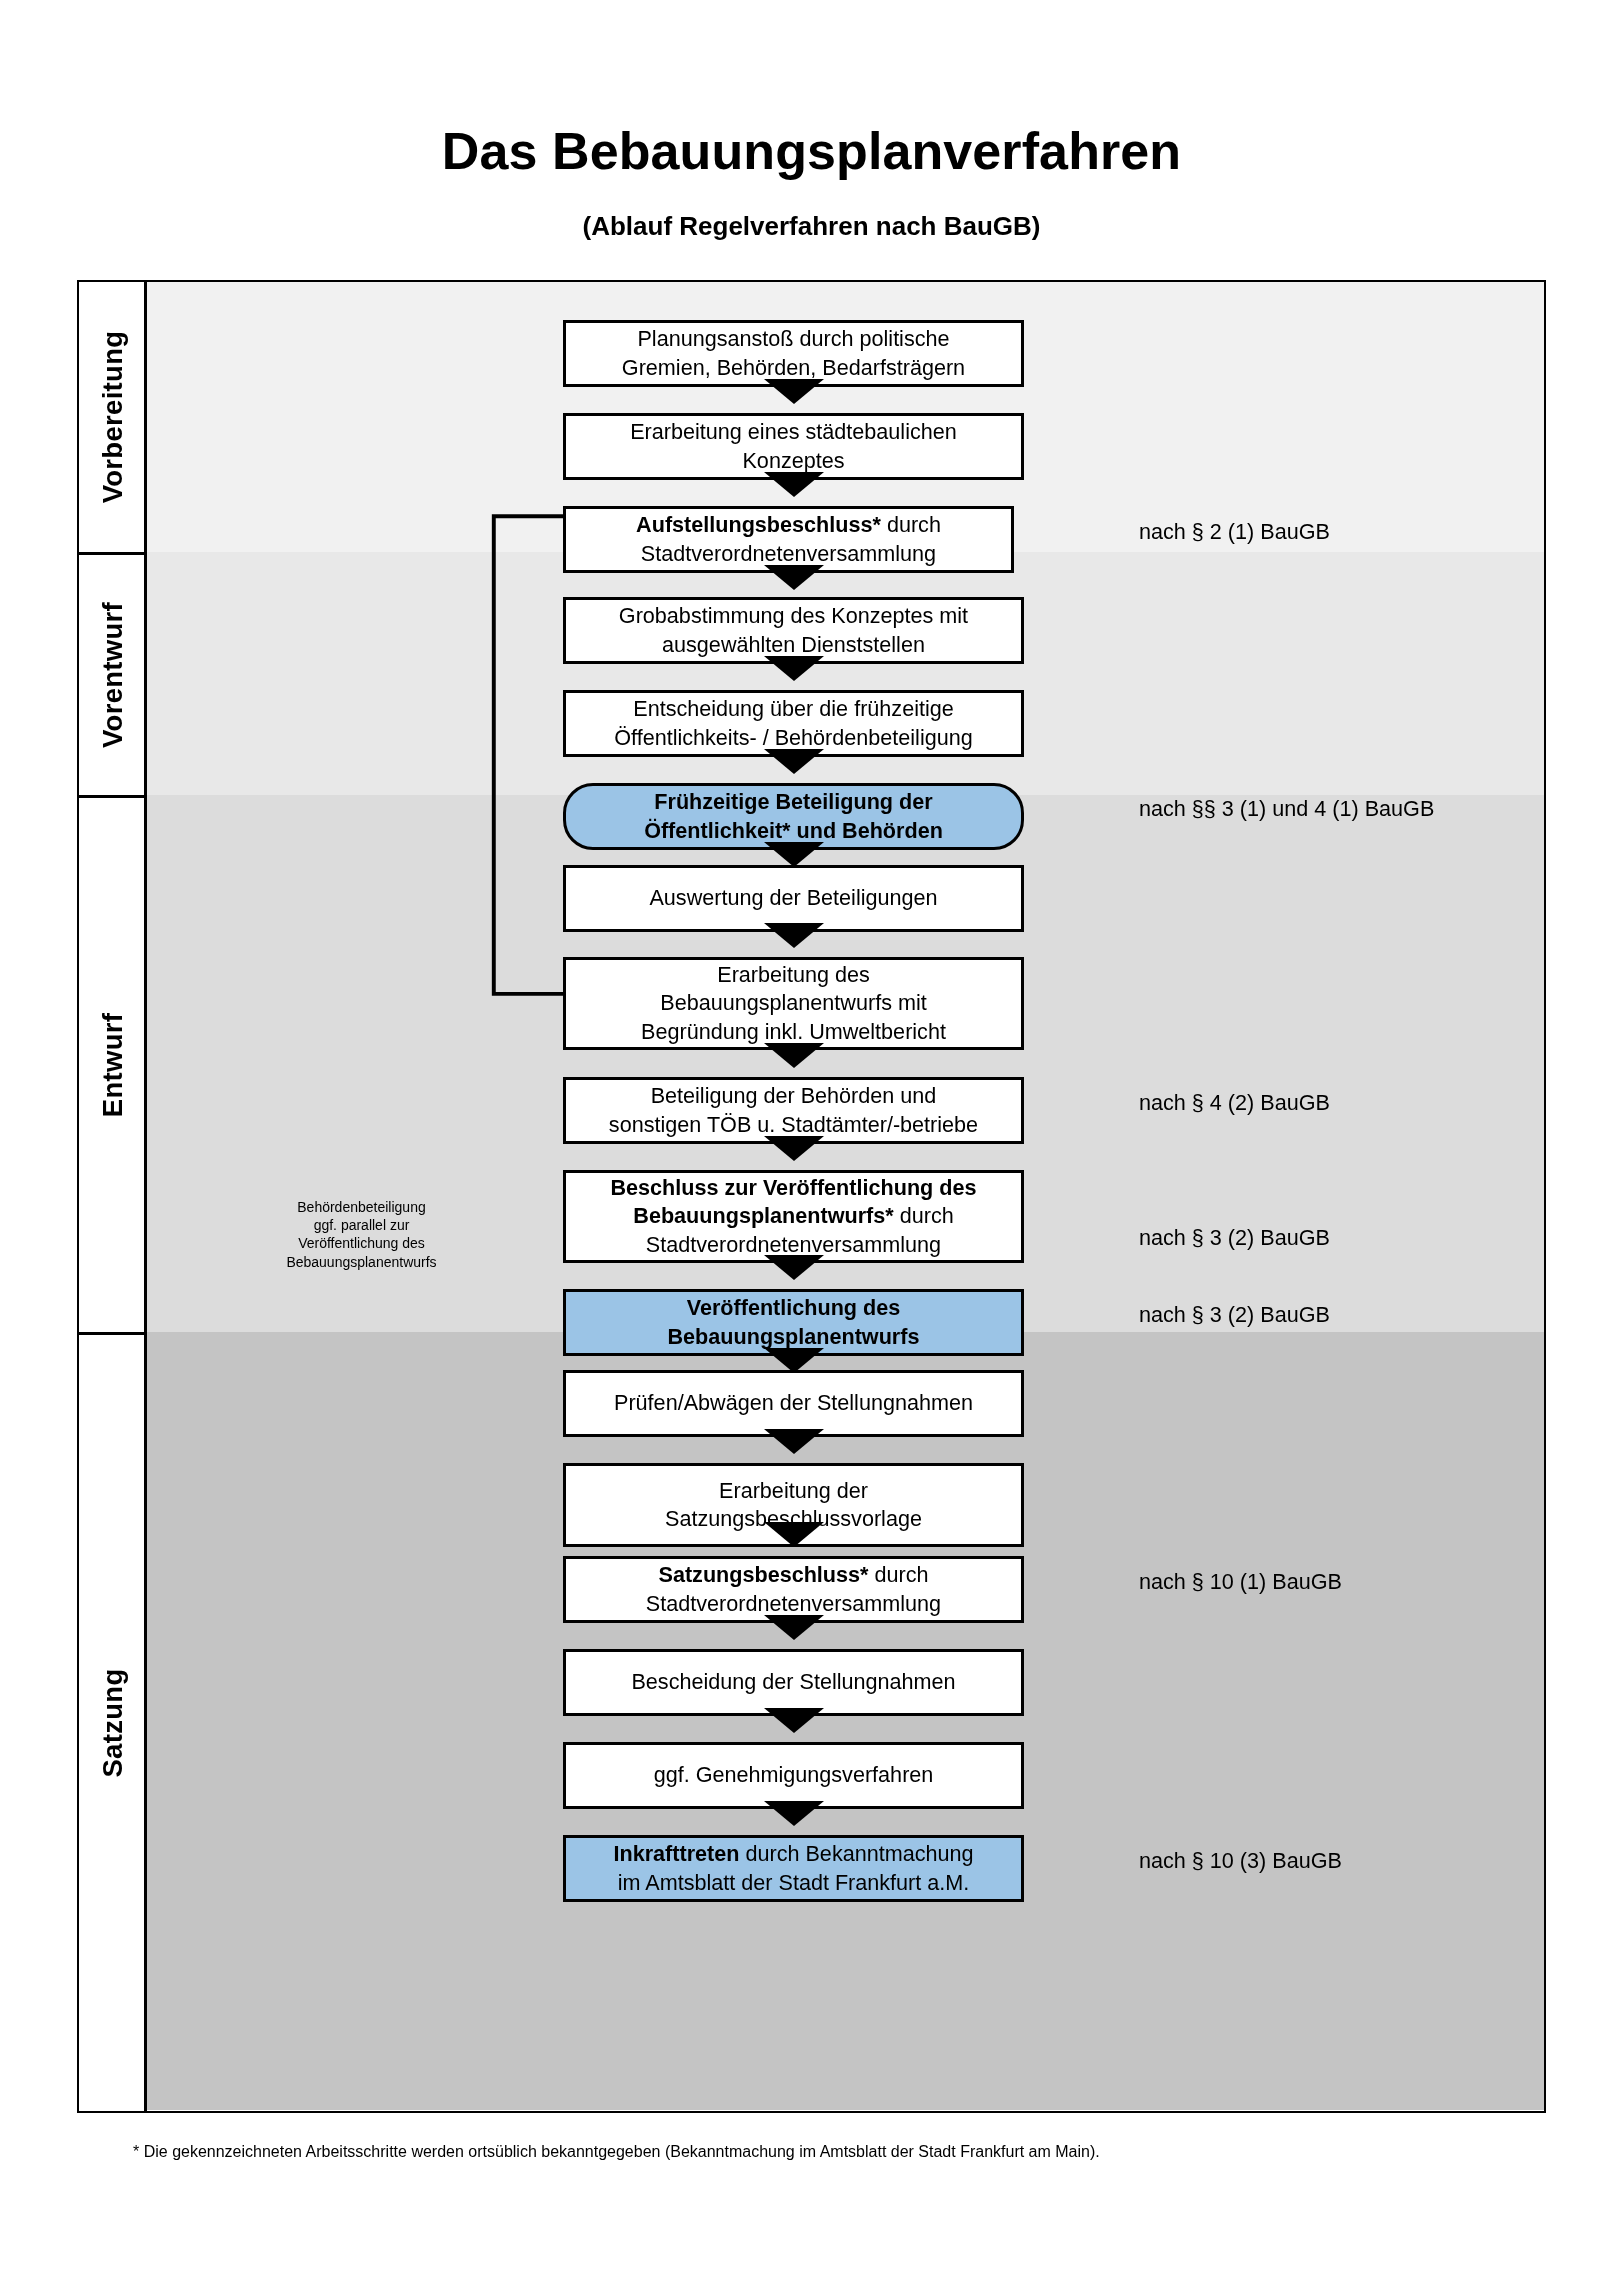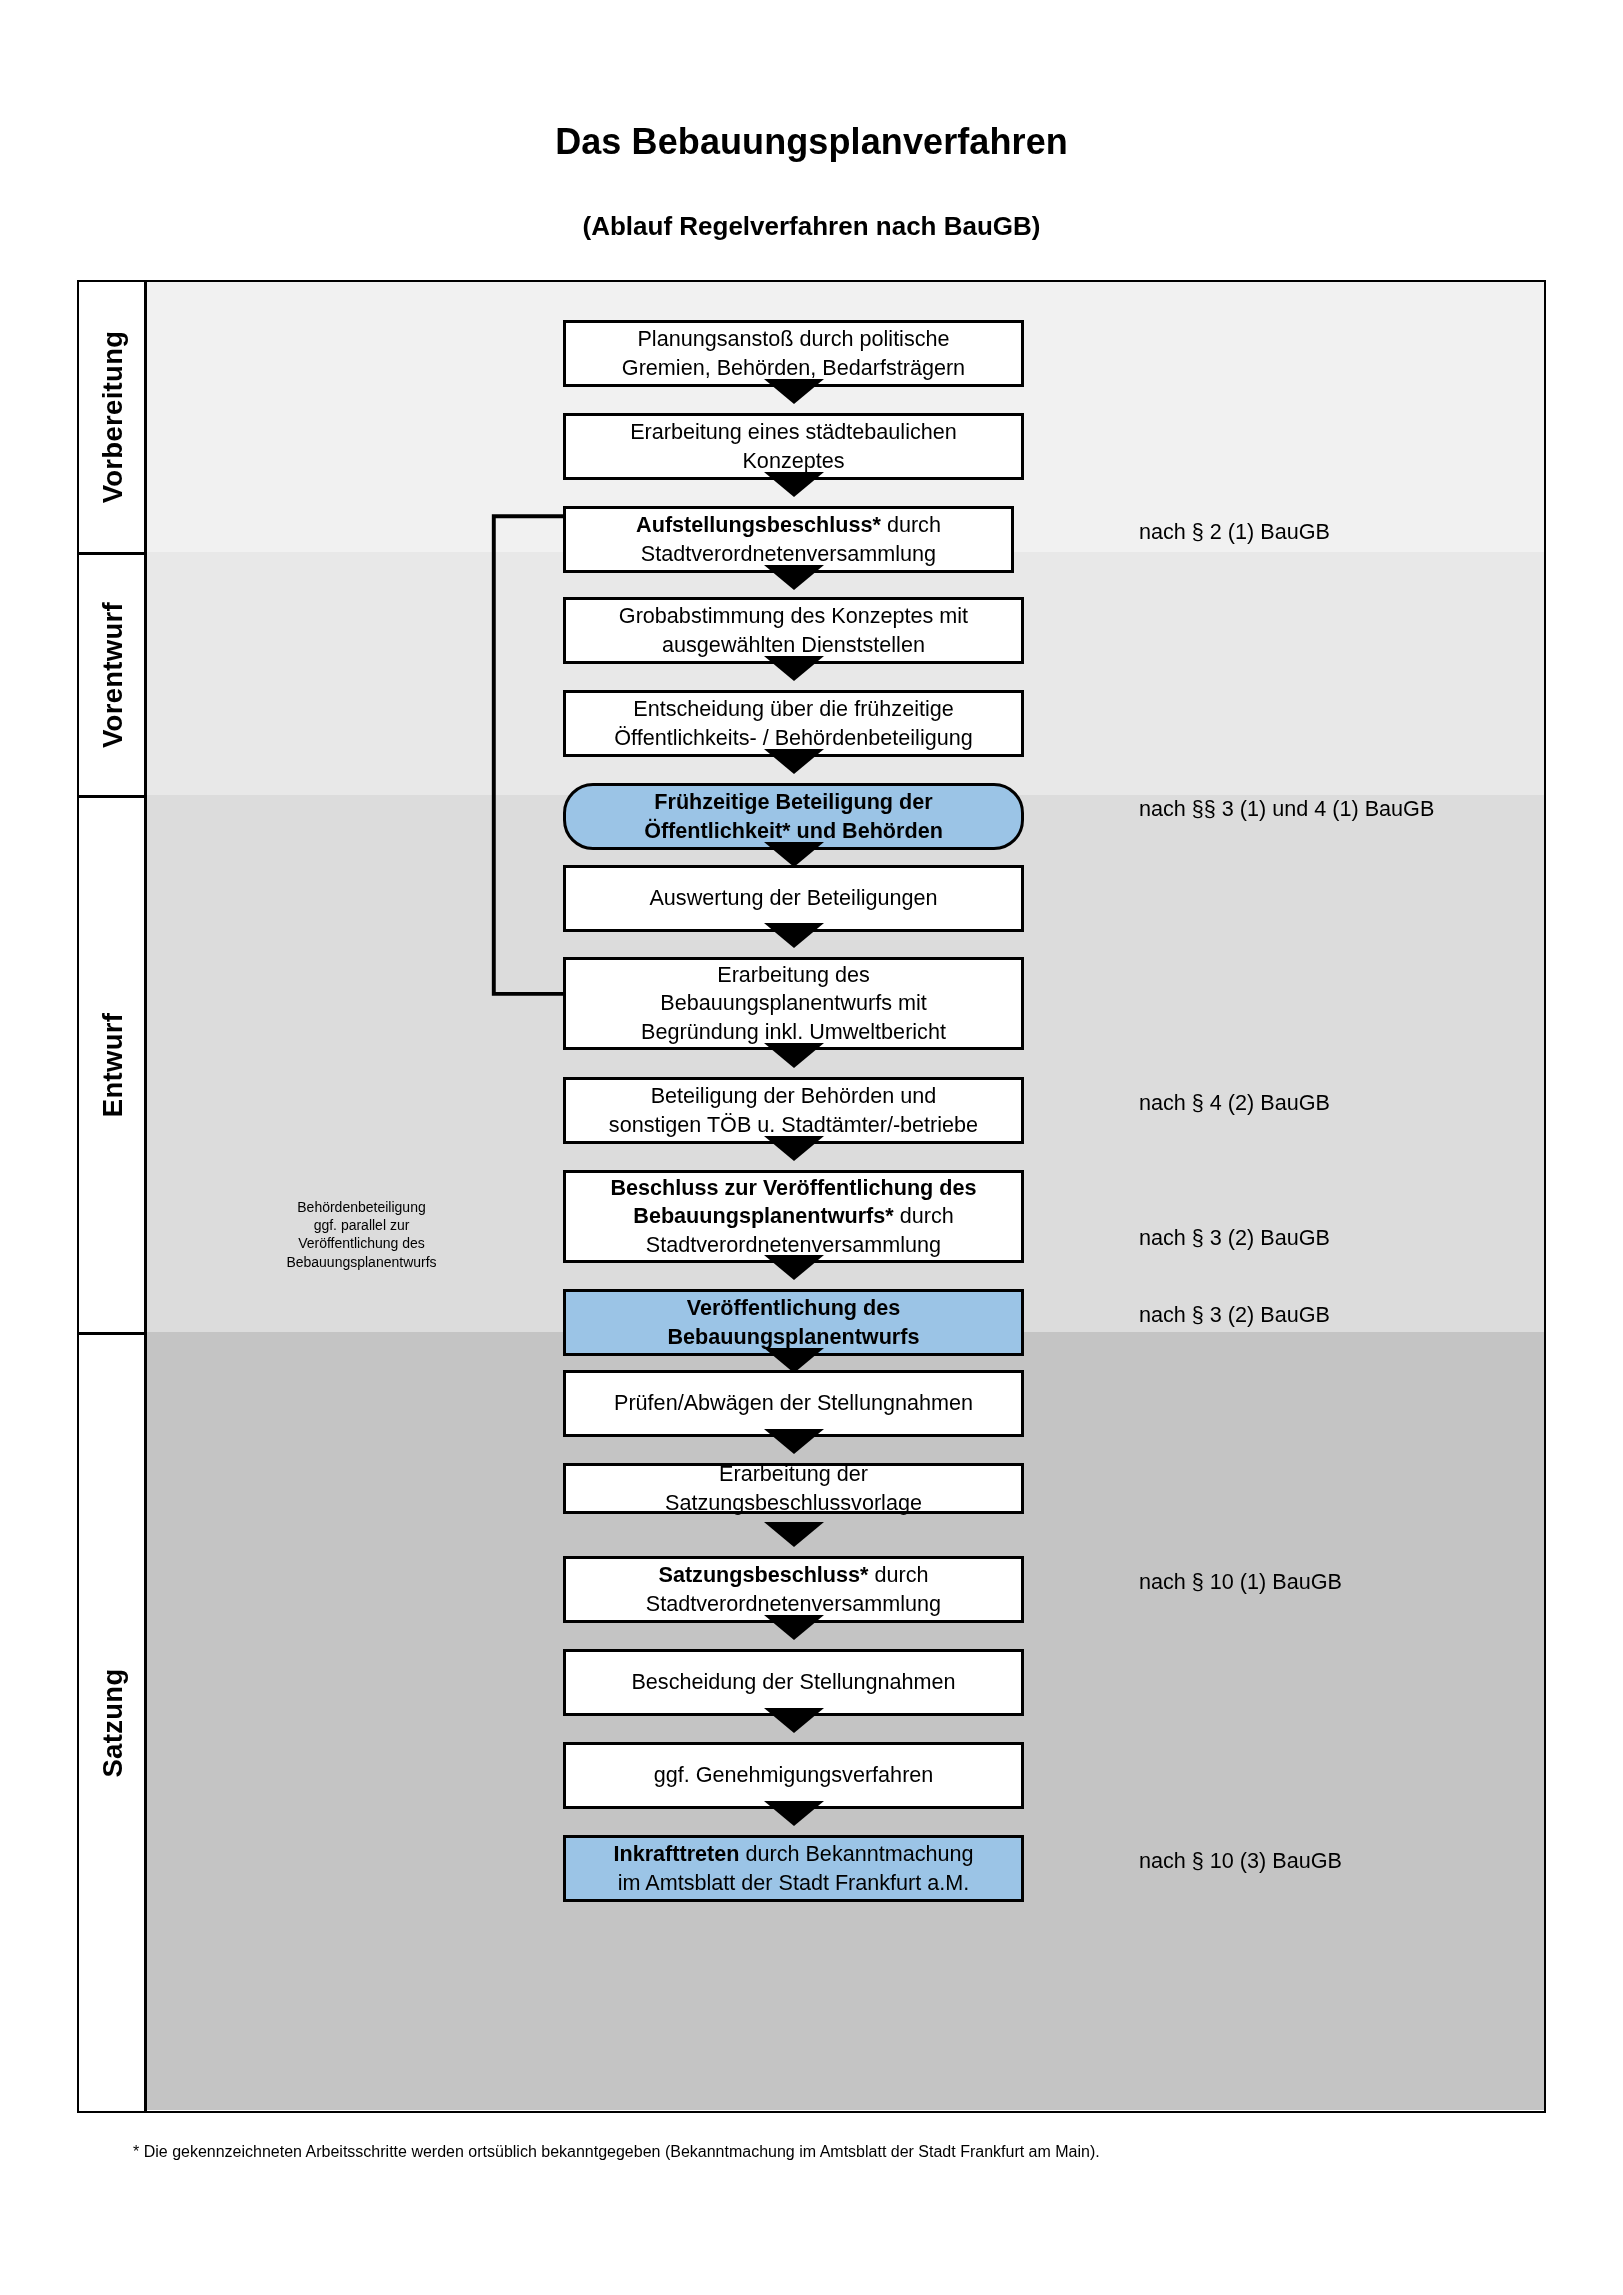--- a/index.html
+++ b/index.html
@@ -9,21 +9,21 @@
     font-family:"Liberation Sans","DejaVu Sans",sans-serif;
     color:#000000;
     position:relative;
     overflow:hidden;
   }
   .page{position:absolute;inset:0;}
 
   
   .title{
     position:absolute;left:0;right:0;top:121px;
-    text-align:center;font-size:36px;font-weight:bold;letter-spacing:0.1px;
+    text-align:center;font-size:52px;font-weight:bold;letter-spacing:0.1px;
   }
   .subtitle{
     position:absolute;left:0;right:0;top:211px;
     text-align:center;font-size:26px;font-weight:bold;
   }
 
   
   .frame{
     position:absolute;left:77px;top:280px;width:1469px;height:1833px;
     border:2.6px solid #000;box-sizing:border-box;background:#ffffff;
@@ -206,21 +206,21 @@
             <div><b>Bebauungsplanentwurfs</b></div>
           </div>
         </div>
         <div class="arw" style="left: 685px; top: 1066px;"></div>
         <div class="pbox" style="left: 484px; width: 461px; top: 1088px; height: 67px;">
           <div class="t">
             <div>Prüfen/Abwägen der Stellungnahmen</div>
           </div>
         </div>
         <div class="arw" style="left: 685px; top: 1147px;"></div>
-        <div class="pbox" style="left: 484px; width: 461px; top: 1181px; height: 51px;">
+        <div class="pbox" style="left: 484px; width: 461px; top: 1181px; height: 84px;">
           <div class="t">
             <div>Erarbeitung der</div>
             <div>Satzungsbeschlussvorlage</div>
           </div>
         </div>
         <div class="arw" style="left: 685px; top: 1240px;"></div>
         <div class="pbox" style="left: 484px; width: 461px; top: 1274px; height: 67px;">
           <div class="t">
             <div><b>Satzungsbeschluss*</b> durch</div>
             <div>Stadtverordnetenversammlung</div>

